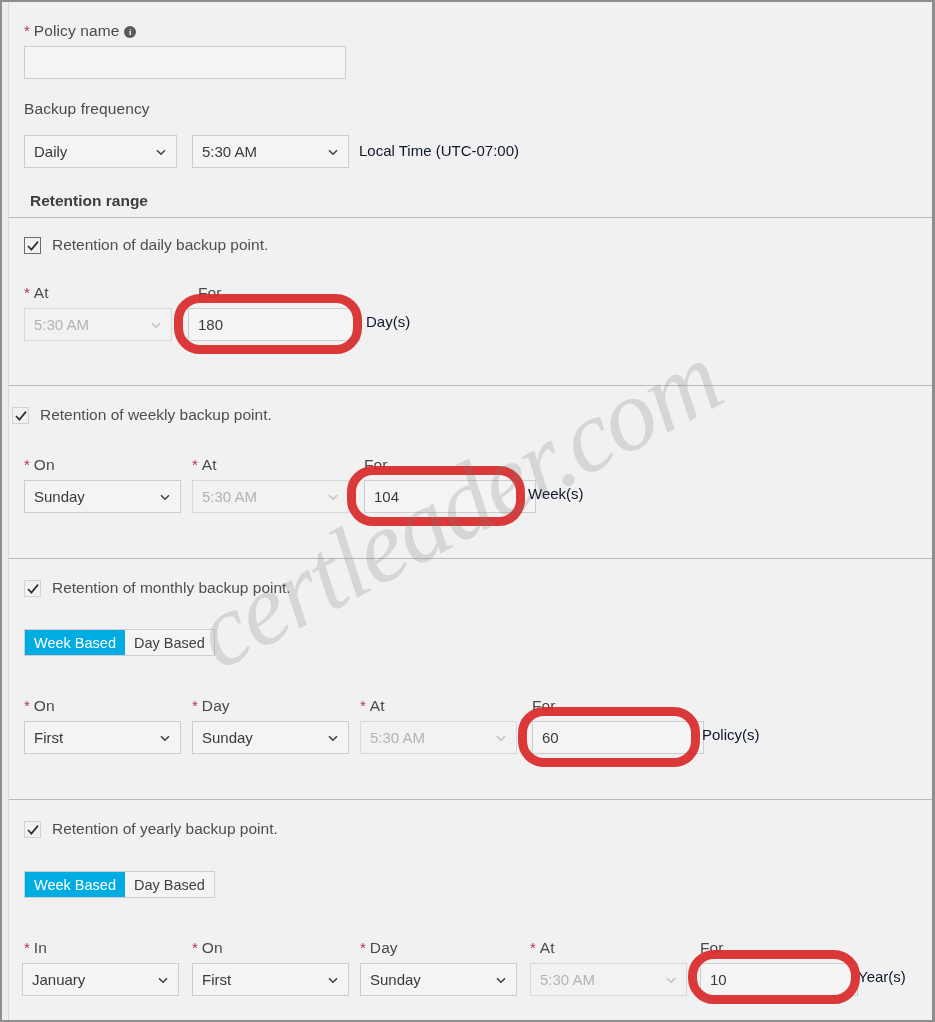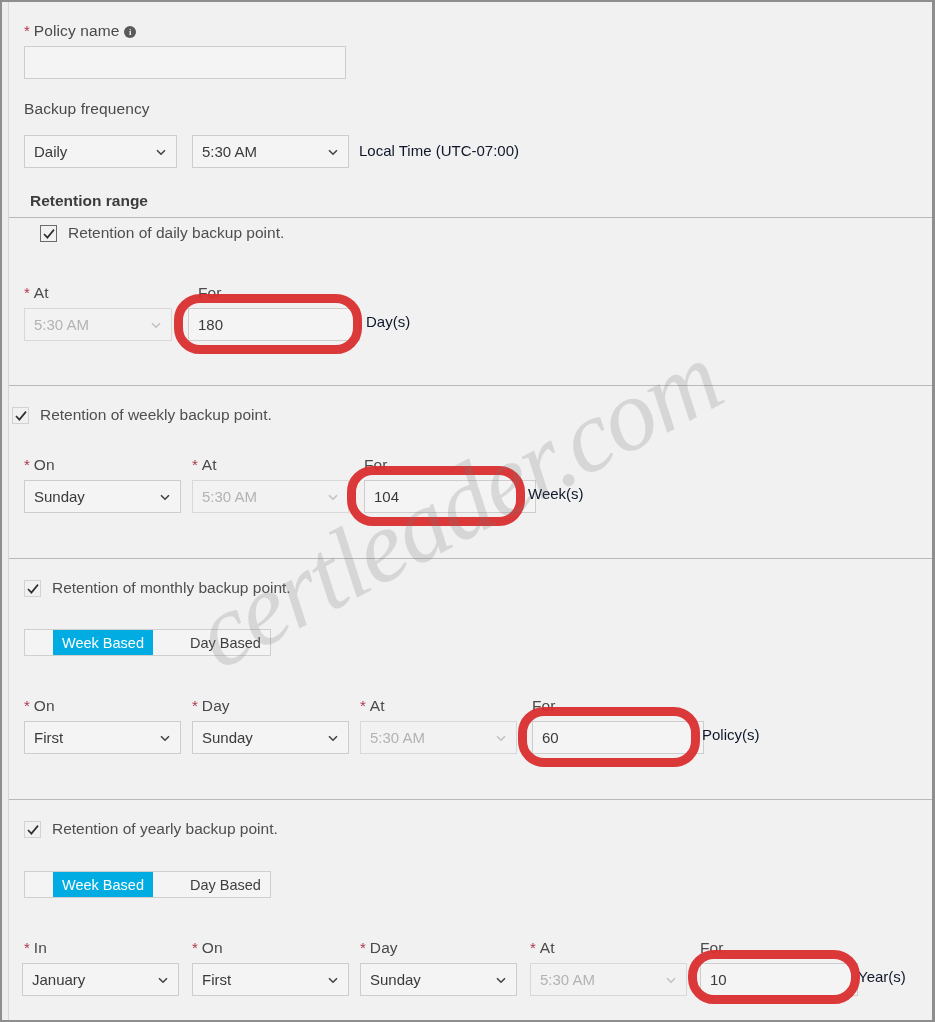--- a/index.html
+++ b/index.html
@@ -169,21 +169,20 @@
     height: 27px;
   }
   .toggle .seg {
     display: flex;
     align-items: center;
     padding: 0 9px;
     font-size: 14.5px;
     color: #3f3f3f;
     cursor: pointer;
     white-space: nowrap;
-    margin-left: 28px;
   }
   .toggle .seg.active {
     background: #00ace2;
     color: #ffffff;
   }
 
   
   .annot {
     position: absolute;
     border: 9px solid #d92b2b;
@@ -232,21 +231,21 @@
           </svg>
       </span>
     </div>
 
     <div class="abs unit-label" style="left:357px; top:140px;">Local Time (UTC-07:00)</div>
 
     <div class="abs section-title" style="left:28px; top:190px;">Retention range</div>
 
     <div class="divider" style="top:215px;"></div>
 
-    <div class="abs check-row" style="left:22px; top:222px;margin-left:16px;">
+    <div class="abs check-row" style="left:22px; top:234px;">
       <span class="checkbox">
         <svg width="14" height="14" viewBox="0 0 14 14">
             <path d="M2 7 L5.4 10.6 L12 2.6" fill="none" stroke="#303030" stroke-width="1.7"></path>
           </svg>
       </span>
       <span class="check-label">Retention of daily backup point.</span>
     </div>
 
     <div class="abs" style="left:22px; top:282px;">
       <span class="req-star">*</span><span class="field-label">At</span>

